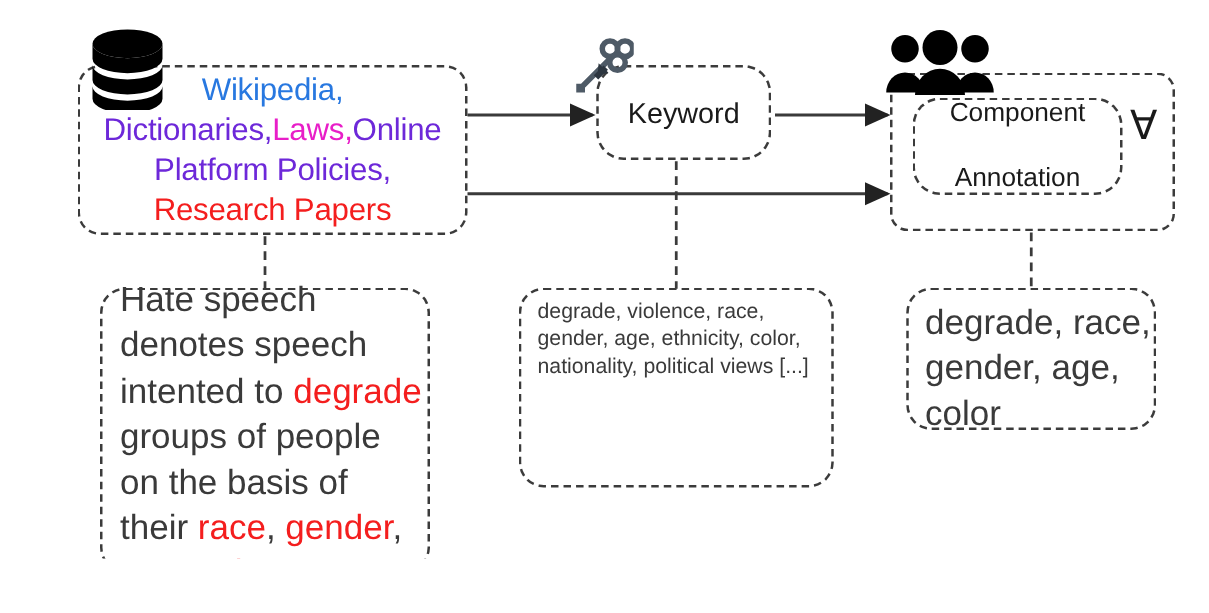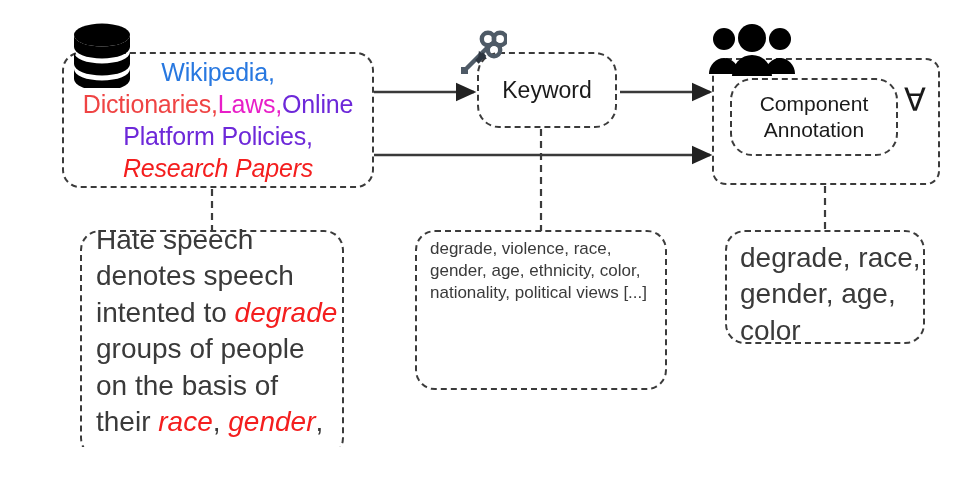--- a/index.html
+++ b/index.html
@@ -43,24 +43,24 @@
     height: 128px;
     display: flex;
     align-items: center;
     justify-content: center;
     text-align: center;
     font-size: 25px;
     line-height: 1.28;
     letter-spacing: -0.2px;
   }
   .c-blue    { color: #2878e0; }
-  .c-orange  { color: #ef4444; margin-top: 28px; }
+  .c-orange  { color: #6d28d9; margin-top: 28px; }
   .c-magenta { color: #e81ec8; }
   .c-teal    { color: #6d28d9; }
-  .c-red     { color: #f41e1e; font-style: italic; }
+  .c-red     { color: #f41e1e; }
 
   
   #keyword-box {
     left: 477px;
     top: 52px;
     width: 140px;
     height: 76px;
     border-radius: 22px;
   }
   #keyword-text {
@@ -94,21 +94,21 @@
     border-radius: 22px;
   }
   #annot-text {
     left: 730px;
     top: 78px;
     width: 168px;
     height: 78px;
     display: flex;
     flex-direction: column;
     align-items: center;
-    justify-content: center;
+    justify-content: space-between;
     text-align: center;
     font-size: 21px;
     line-height: 1.25;
     color: #1a1a1a;
   }
   #forall-symbol {
     position: absolute;
     left: 900px;
     top: 82px;
     width: 30px;

